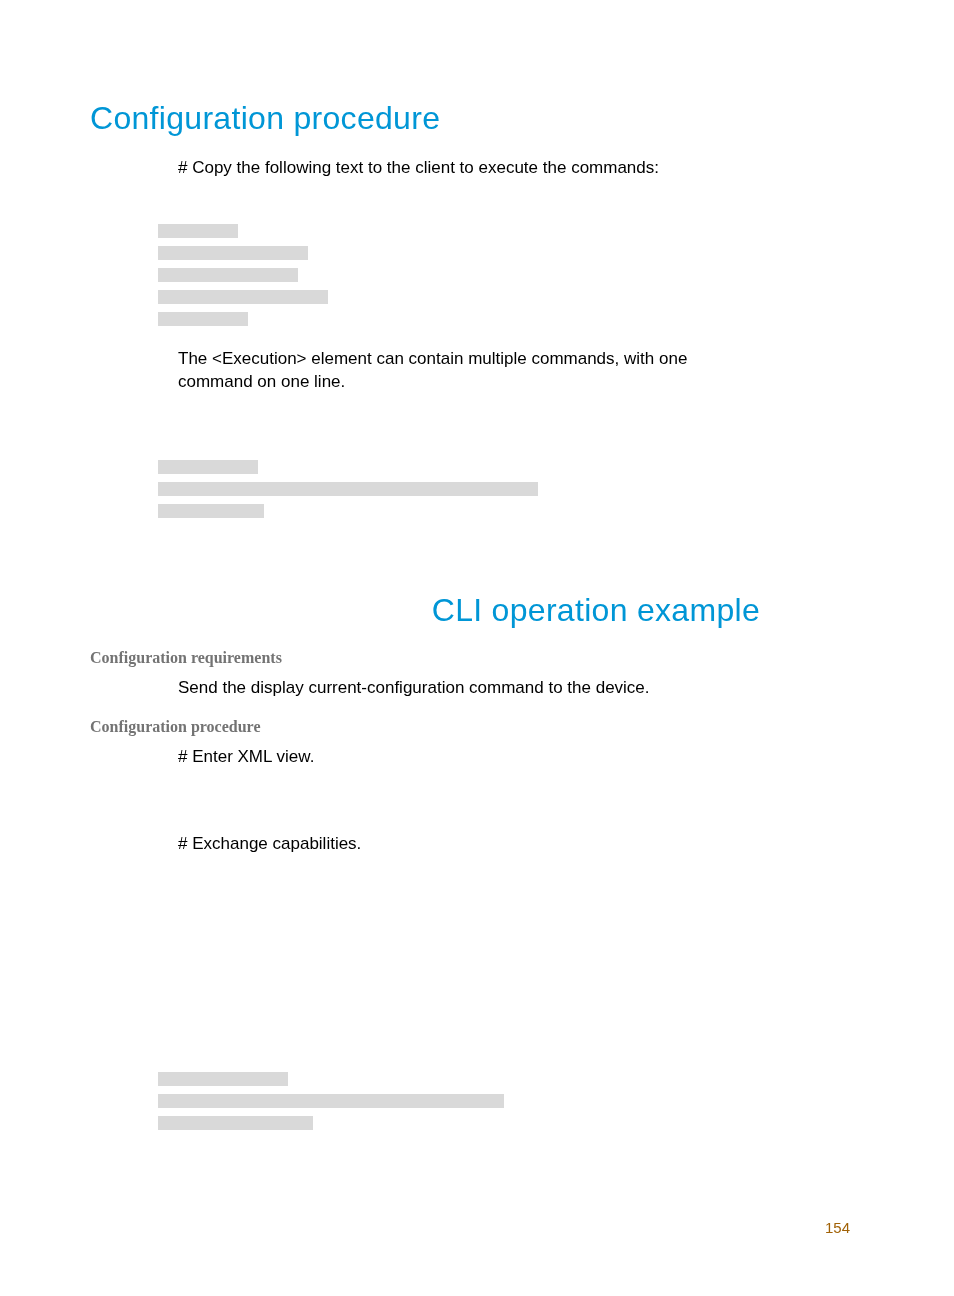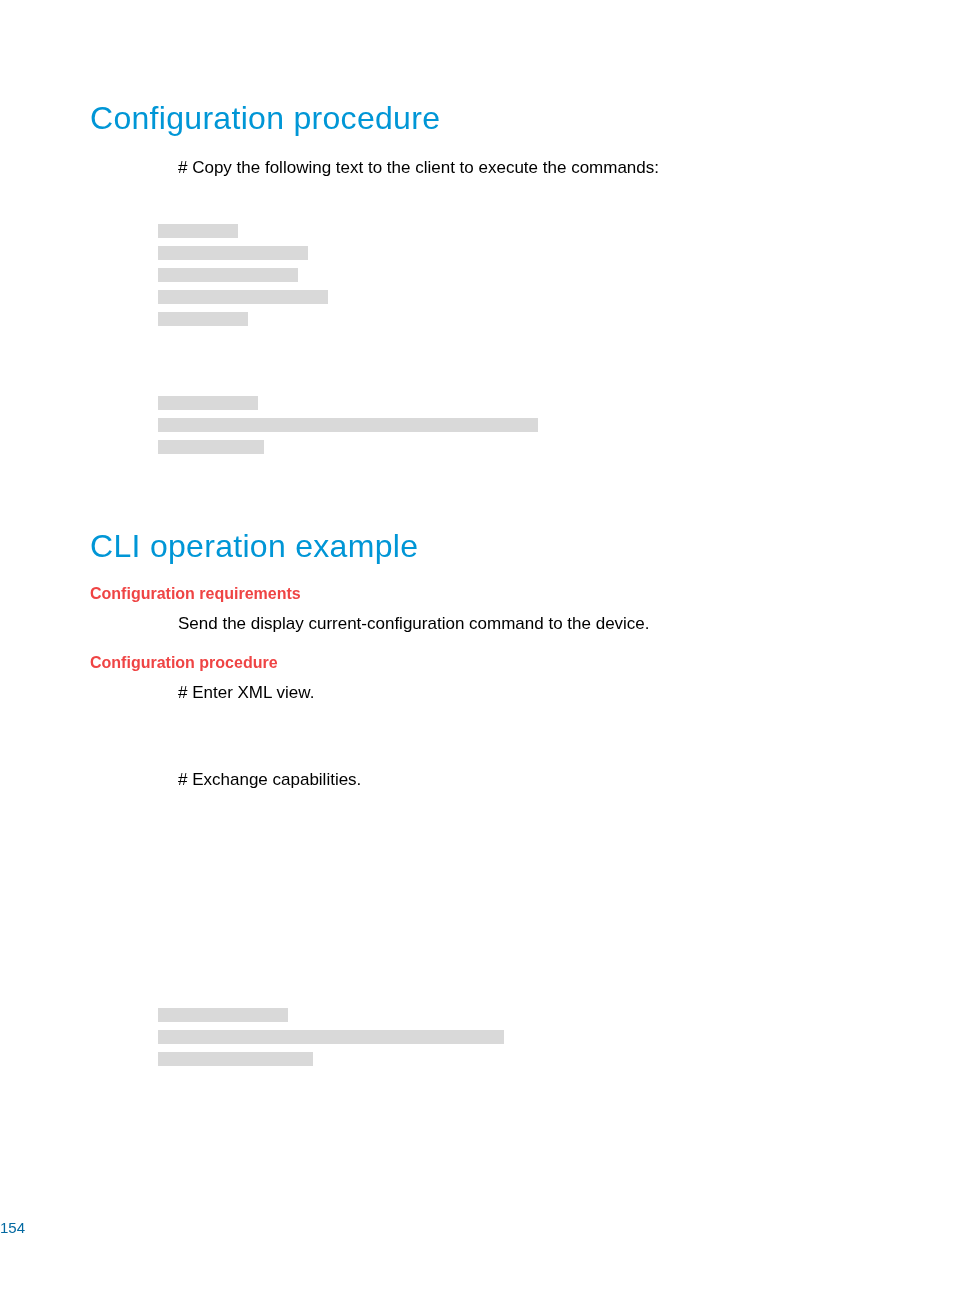--- a/index.html
+++ b/index.html
@@ -20,26 +20,27 @@
   .h1 {
     font-family: "Segoe UI Light", "Arial Narrow", Arial, sans-serif;
     font-weight: 300;
     font-size: 32px;
     color: #0096d6;
     margin: 10px 0 20px 0;
     letter-spacing: 0.3px;
   }
   .h1.second {
     margin-top: 70px;
+    text-align: right;
   }
   .h3 {
-    font-family: Liberation Sans, sans-serif;
+    font-family: Liberation Serif, serif;
     font-weight: bold;
     font-size: 16px;
-    color: #ef4444;
+    color: #737373;
     margin: 18px 0 8px 0;
   }
   .body-indent {
     margin-left: 88px;
   }
   .p {
     font-family: "Arial Narrow", Arial, sans-serif;
     font-stretch: condensed;
     font-size: 17px;
     color: #000;
@@ -63,24 +64,24 @@
   .code-line-wrapper {
     height: 22px;
     display: flex;
     align-items: center;
   }
   .page-num {
     position: absolute;
     bottom: 60px;
     left: 0;
     width: 100%;
-    text-align: left;
+    text-align: right;
     font-family: "Arial Narrow", Arial, sans-serif;
     font-size: 15px;
-    color: #0369a1;
+    color: #a16207;
   }
 </style>
 </head>
 <body>
 
 <div class="page">
 
   <div class="h1">Configuration procedure</div>
 
   <div class="body-indent">
@@ -100,20 +101,21 @@
       </div>
       <div class="code-line-wrapper">
         <span class="code-line" style="width: 170px;"></span>
       </div>
       <div class="code-line-wrapper">
         <span class="code-line" style="width: 90px;"></span>
       </div>
     </div>
 
   <div class="body-indent">
+    <div class="p">The &lt;Execution&gt; element can contain multiple commands, with one command on one line.</div>
   </div>
 
   <div class="code-block" id="cb2">
       <div class="code-line-wrapper"></div>
       <div class="code-line-wrapper"></div>
       <div class="code-line-wrapper">
         <span class="code-line" style="width: 100px;"></span>
       </div>
       <div class="code-line-wrapper">
         <span class="code-line" style="width: 380px;"></span>

